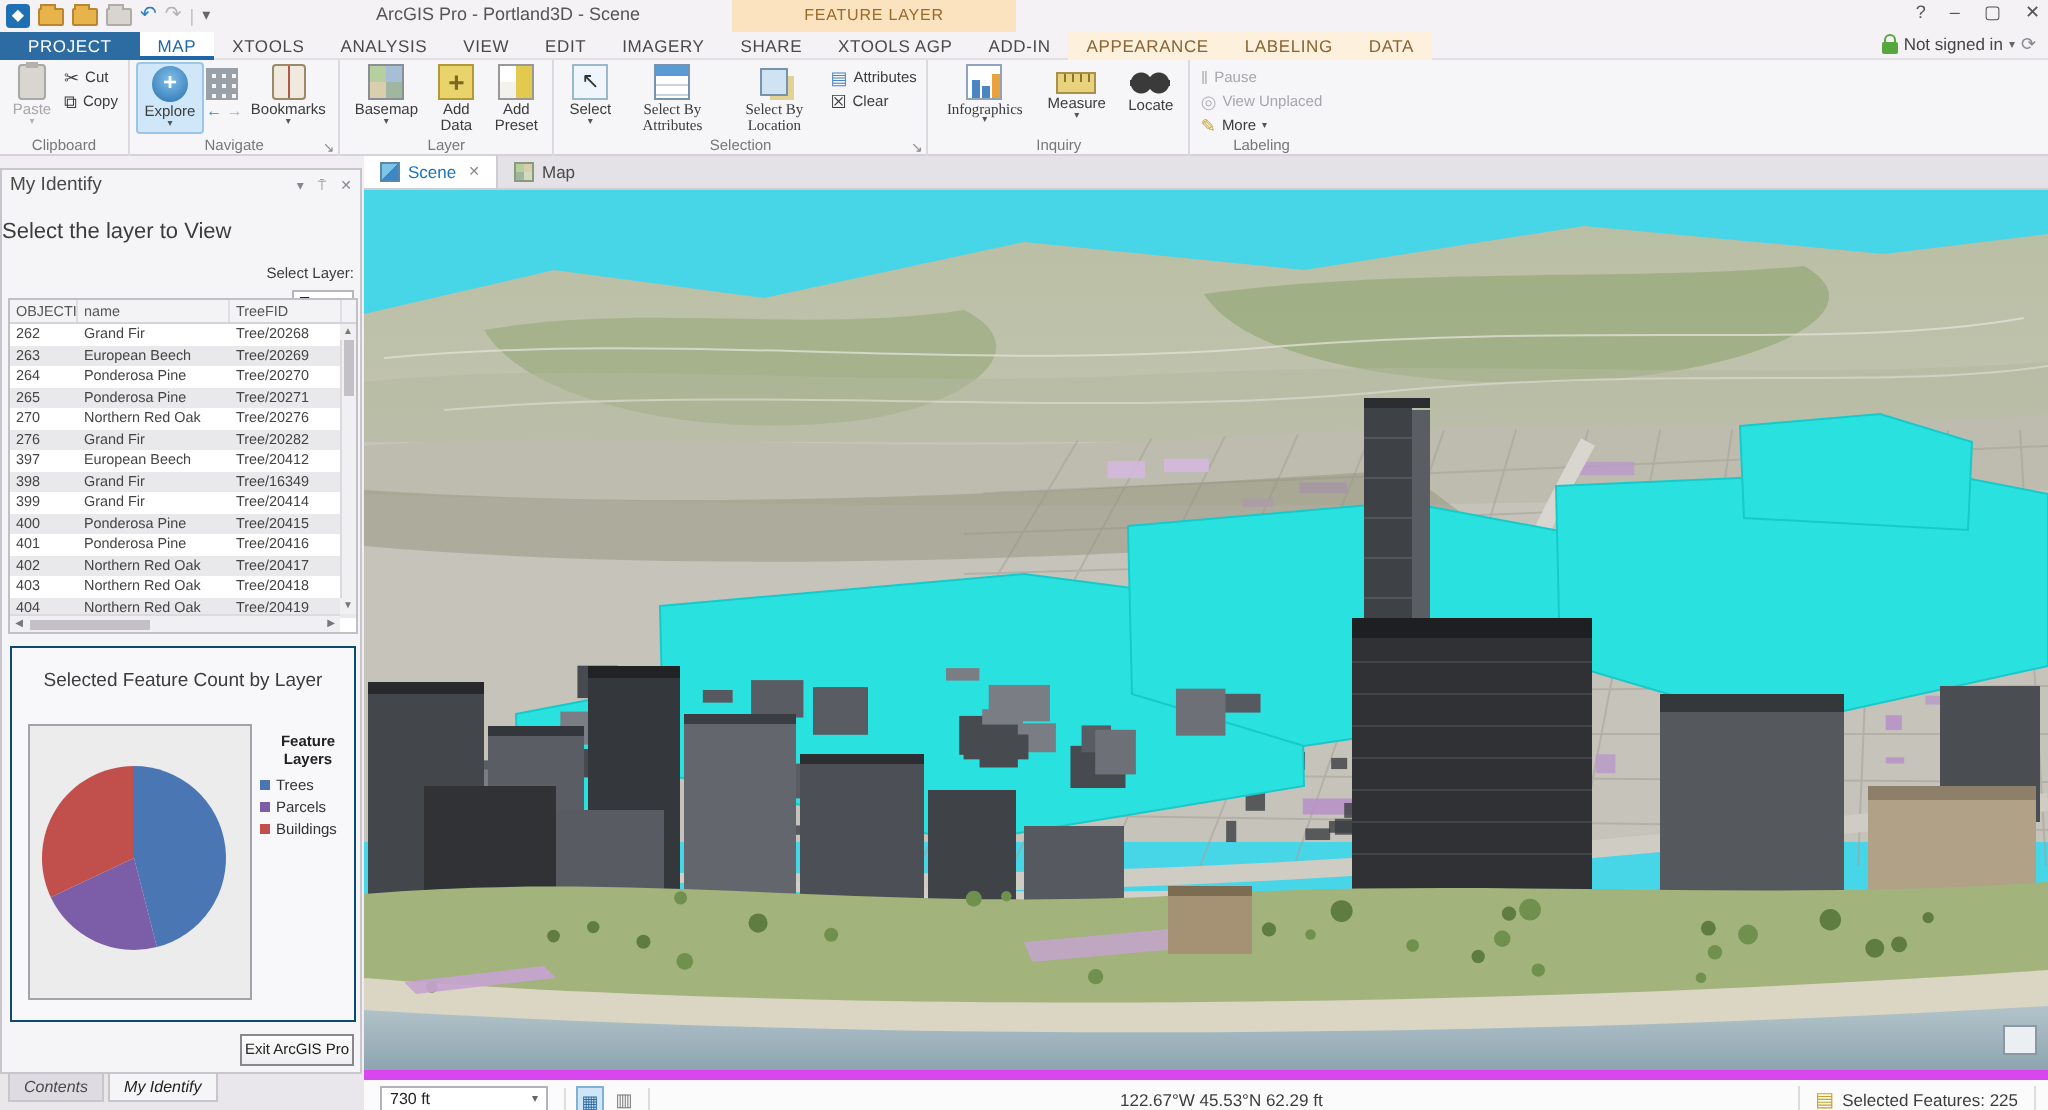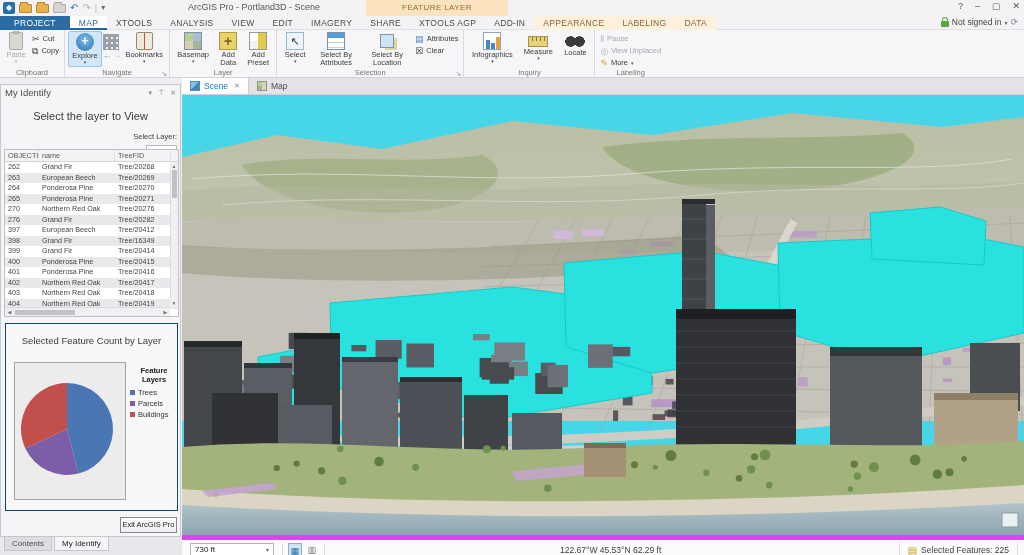--- a/index.html
+++ b/index.html
@@ -37,21 +37,21 @@
   .sync { color:#8a888e; font-size:9px; }
 
   
   #ribbon { position:absolute; left:0; top:30px; width:1024px; height:48px; background:#f6f5f7; border-bottom:1px solid #d5d2d8; display:flex; }
   .rgroup { position:relative; height:48px; border-right:1px solid #dcd9df; padding:1px 3px 10px 3px; }
   .rbtns { display:flex; height:37px; align-items:flex-start; gap:1px; }
   .rglabel { position:absolute; left:0; right:0; bottom:0; height:10px; text-align:center; font-size:7.5px; color:#777; }
   .launcher { position:absolute; right:2px; bottom:0px; font-size:7px; color:#888; }
   .rbtn { display:flex; flex-direction:column; align-items:center; justify-content:flex-start; padding:1px 3px; border-radius:2px; }
   .rbtn.big { width:40px; min-height:36px; }
-  .rbtn.big.wide { width:50px; }
+  .rbtn.big.wide { width:50px;font-family:Liberation Serif, serif; }
   .rbtn .rlab { font-size:7.5px; color:#3c3c3c; text-align:center; line-height:8px; margin-top:1px; white-space:pre-line; }
   .rbtn.hl { background:#cfe7f8; border:1px solid #9cc6e8; }
   .darr { font-size:5px; color:#555; line-height:4px; }
   .smcol { display:flex; flex-direction:column; gap:1px; padding-top:2px; }
   .sbtn { display:flex; align-items:center; gap:3px; font-size:7.5px; color:#3c3c3c; padding:0 2px; height:11px; }
   .sbtn .g { font-size:9px; line-height:10px; }
   .sbtn.dis { color:#a8a6ab; }
   .dis .g { color:#b5b3b8; }
   
   .ic { display:block; }
@@ -70,21 +70,21 @@
   .ic-locate { width:20px; height:13px; margin-top:3px; background:radial-gradient(circle at 28% 50%,#3a3a3a 5px,#0000 5.5px),radial-gradient(circle at 72% 50%,#3a3a3a 5px,#0000 5.5px),linear-gradient(#0000 40%,#3a3a3a 40% 60%,#0000 60%); }
   .minigrid { width:16px; height:16px; background-image:repeating-linear-gradient(90deg,#9aa0a8 0 3px,#0000 3px 5px),repeating-linear-gradient(#9aa0a8 0 3px,#0000 3px 5px); margin:1px 0; }
   .navarrows { font-size:8px; line-height:8px; }
   .navarrows .b { color:#2d8fd0; } .navarrows .d { color:#b5b3b0; }
 
   
   #pane { position:absolute; left:0; top:84px; width:181px; height:453px; background:#f5f4f6; border:1px solid #c8c6cc; }
   .phead { height:15px; display:flex; align-items:center; padding:0 4px; }
   .phead .pt { font-size:9.5px; color:#4a4a4a; flex:1; }
   .phead .pi { font-size:7px; color:#8a888e; margin-left:7px; }
-  .pheading { text-align:center; font-size:11px; color:#3c3c3c; margin-top:10px; }
+  .pheading { text-align:left; font-size:11px; color:#3c3c3c; margin-top:10px; }
   .selrow { display:flex; align-items:flex-end; margin:10px 3px 0 3px; gap:4px;flex-direction:column; }
   .selrow .lbl { font-size:7.5px; color:#3c3c3c; white-space:nowrap; }
   .combo { flex:1; height:14px; background:#fff; border:1px solid #b8b6bc; font-size:8px; line-height:12px; padding:0 3px; display:flex; }
   .combo .cv { flex:1; color:#222; }
   .combo .ca { color:#666; font-size:6px; line-height:12px; }
   .selbtn { width:42px; height:15px; background:#fdfdfd; border:1px solid #9a98a0; font-size:8px; text-align:center; line-height:13px; color:#222; }
 
   
   #tblwrap { position:absolute; left:3px; top:64px; width:175px; height:168px; background:#fff; border:1px solid #c2c0c6; }
   .trow { display:grid; grid-template-columns:34px 76px 56px; height:10.5px; }
@@ -104,21 +104,21 @@
   .ctitle { text-align:center; font-size:9.5px; color:#3c3c3c; margin-top:11px; }
   .cframe { position:absolute; left:8px; top:38px; width:112px; height:138px; background:#ececec; border:1px solid #a5a3a9; }
   .legend { position:absolute; left:124px; top:42px; width:48px; }
   .lt { font-size:7.5px; font-weight:bold; color:#222; margin-bottom:4px;text-align:center; }
   .li { display:flex; align-items:center; gap:3px; margin-bottom:2px; }
   .lsq { width:5px; height:5px; }
   .ll { font-size:7.5px; color:#333; }
   #exitbtn { position:absolute; left:119px; top:432px; width:57px; height:16px; background:linear-gradient(#fdfdfd,#efeff1); border:1px solid #8a888e; font-size:7.5px; text-align:center; line-height:14px; color:#222; }
 
   
-  #docktabs { position:absolute; left:0; top:537px; width:208px; height:18px; background:#e9e7ec; display:flex; align-items:flex-start; padding-left:4px; gap:2px; }
+  #docktabs { position:absolute; left:0; top:537px; width:208px; height:18px; background:#e9e7ec; display:flex; align-items:flex-start; padding-left:4px; gap:2px;font-style:italic; }
   .dtab { font-size:8px; padding:2px 7px; color:#4a4a4a; background:#dedce2; border:1px solid #c8c6cc; border-top:none; }
   .dtab.active { background:#f5f4f6; color:#222; }
 
   
   #view { position:absolute; left:182px; top:78px; width:842px; height:457px; }
   #viewtabs { height:17px; background:#e4e2e6; display:flex; border-bottom:1px solid #cfccd3; }
   .vtab { display:flex; align-items:center; gap:4px; padding:0 8px; font-size:8.5px; color:#4a4a4a; }
   .vtab.active { background:#fff; color:#1c74b8; border-right:1px solid #cfccd3; }
   .sceneic { width:10px; height:10px; background:linear-gradient(135deg,#7cc5e8 50%,#3a88c8 50%); border:1px solid #5a88a8; }
   .mapic { width:10px; height:10px; border:1px solid #8a9a7a; background-image:linear-gradient(#b5cf9f,#b5cf9f),linear-gradient(#d9cfae,#d9cfae),linear-gradient(#9fb7a0,#9fb7a0),linear-gradient(#cfdcc0,#cfdcc0); background-size:50% 50%; background-position:0 0,100% 0,0 100%,100% 100%; background-repeat:no-repeat; }

